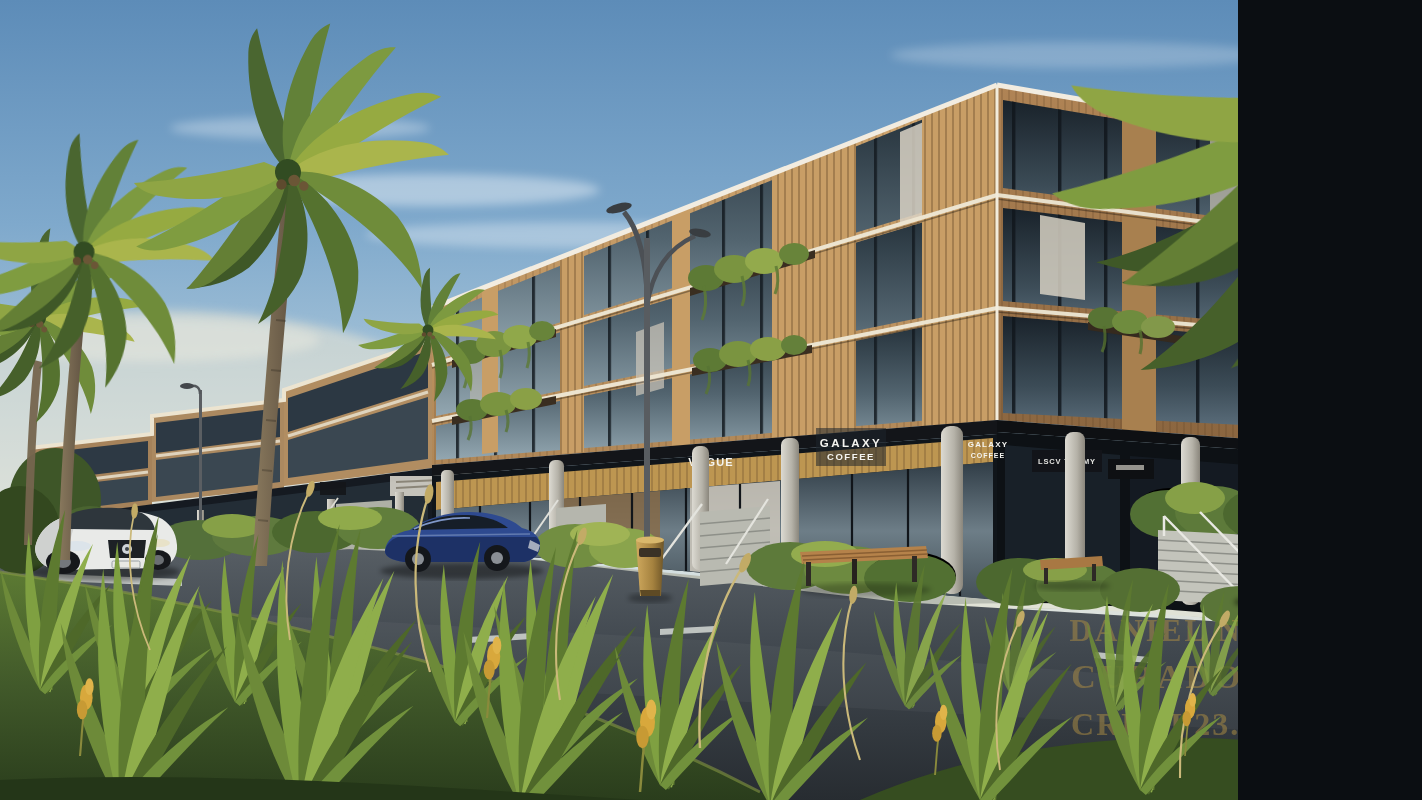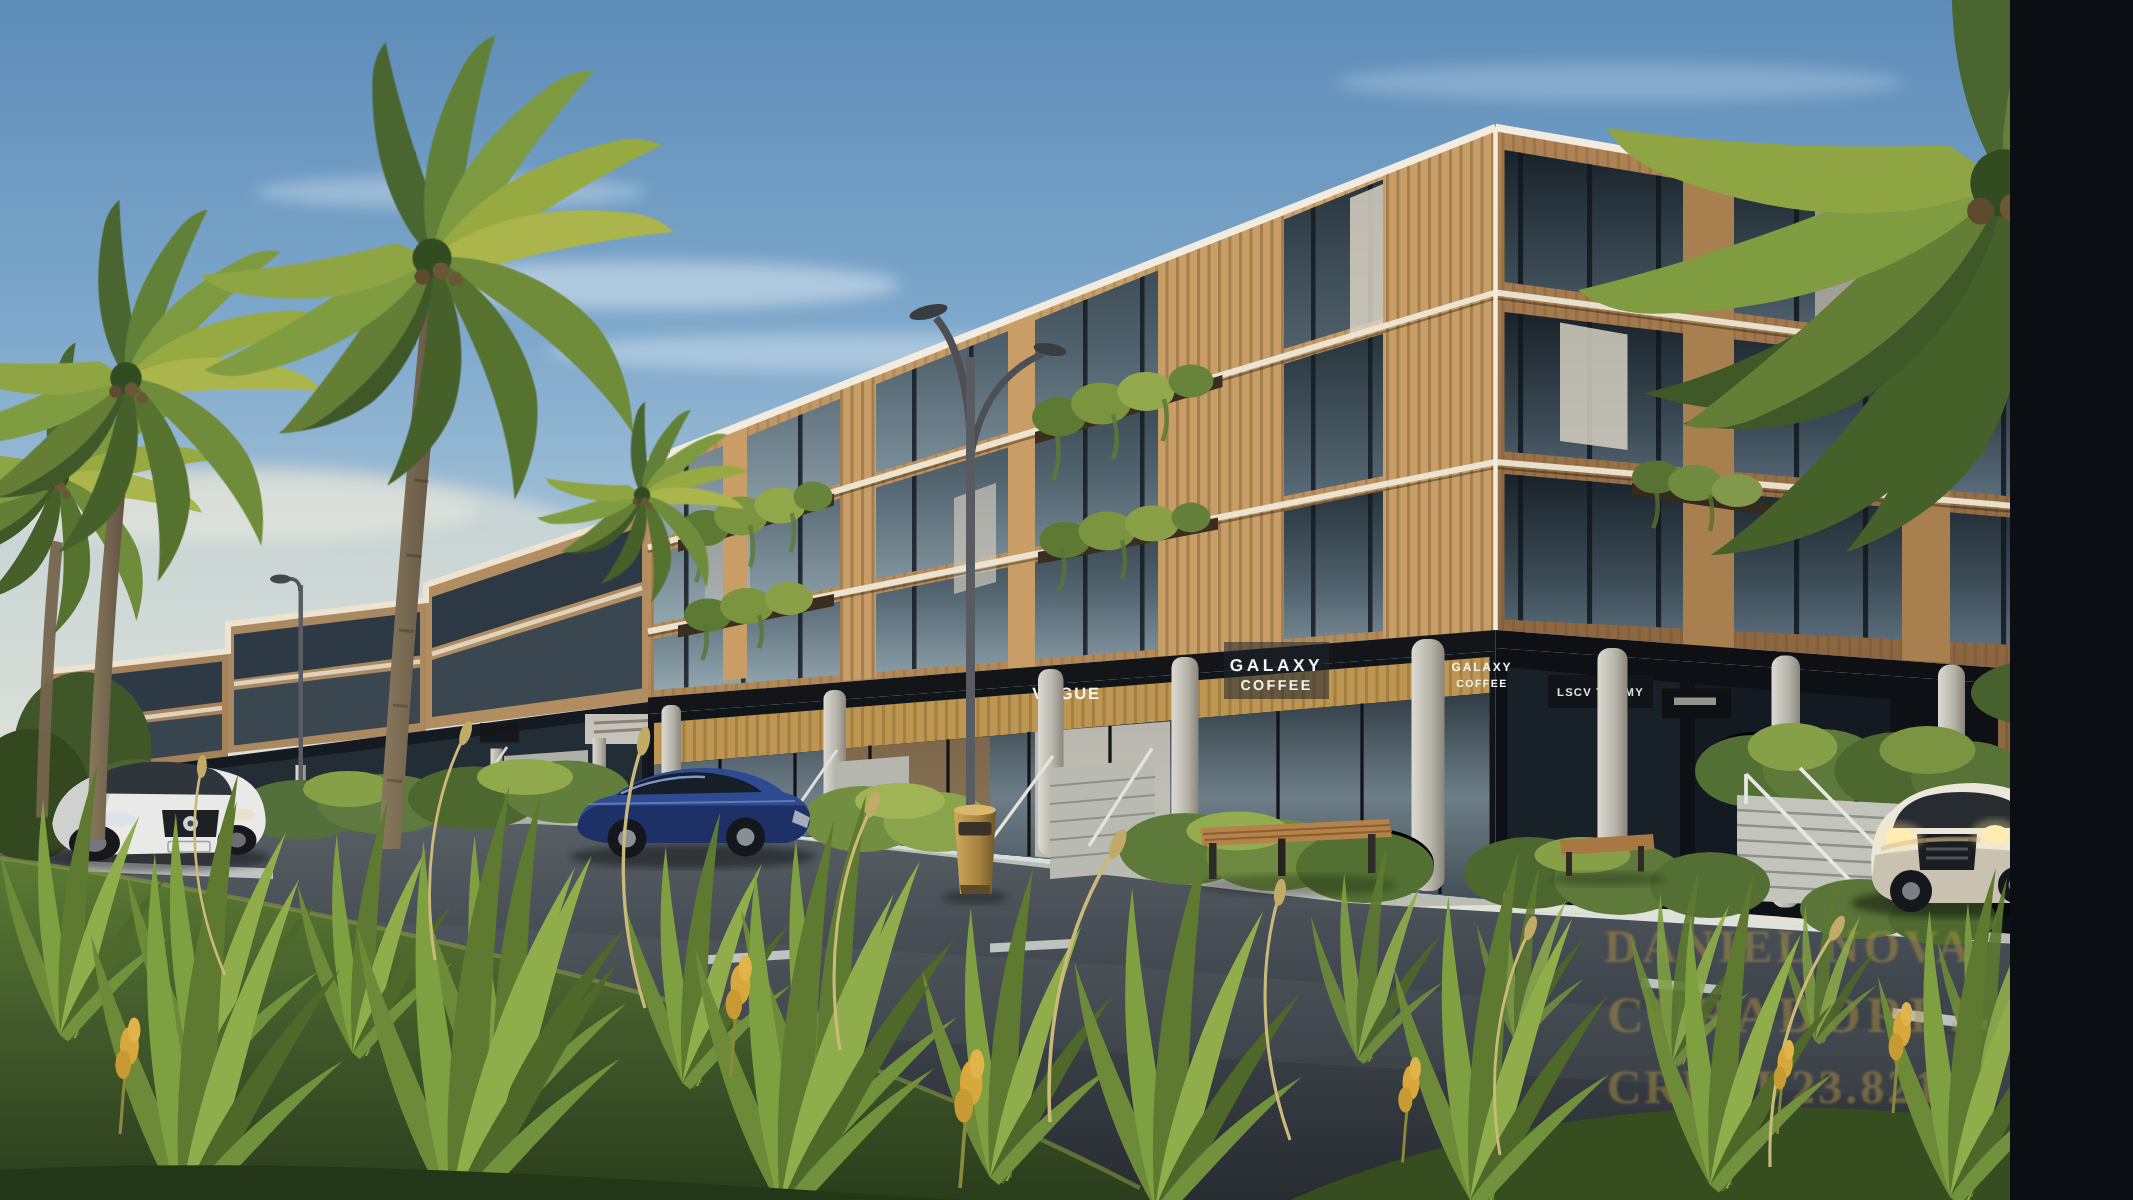--- a/index.html
+++ b/index.html
@@ -1,17 +1,17 @@
 <!DOCTYPE html>
 <html><head>
 <meta charset="utf-8">
 <title>page</title>
 <style>
   html,body{margin:0;padding:0;background:#0b0e12;}
-  .stage{position:relative;width:1340px;height:800px;overflow:hidden;
+  .stage{position:relative;width:1238px;height:800px;overflow:hidden;
          font-family:"Liberation Sans", sans-serif;}
   svg{display:block}
   text{user-select:none}
   .sign-text{font-family:"Liberation Sans", sans-serif;font-weight:bold;fill:#f4f4f0;}
   .wm{font-family:"Liberation Serif", serif;font-weight:bold;opacity:.5;}
 </style>
 </head>
 <body>
 
 <div class="stage">

